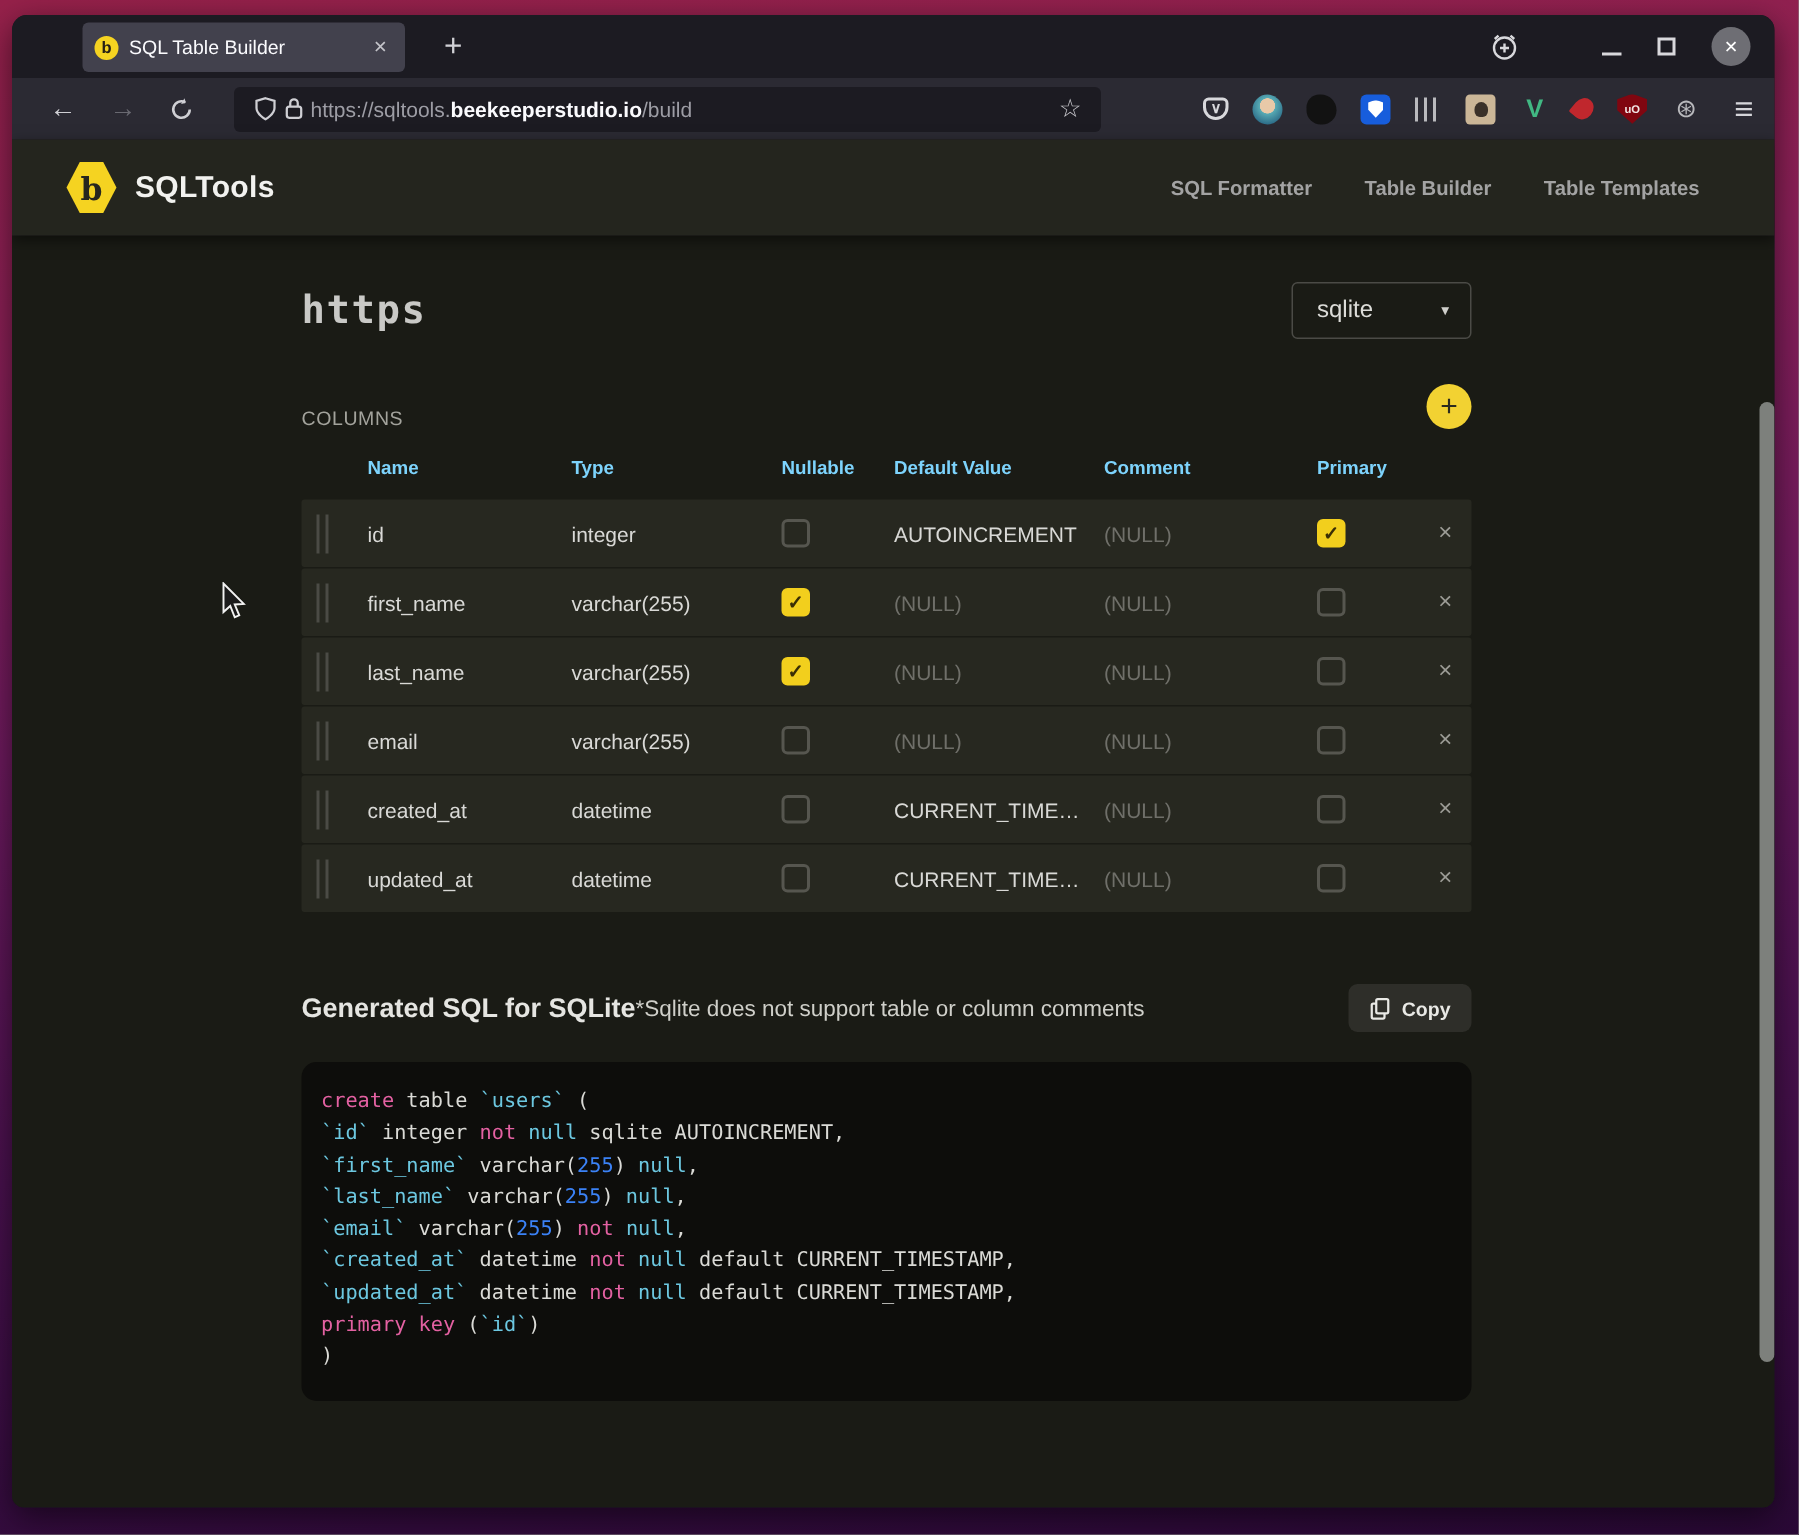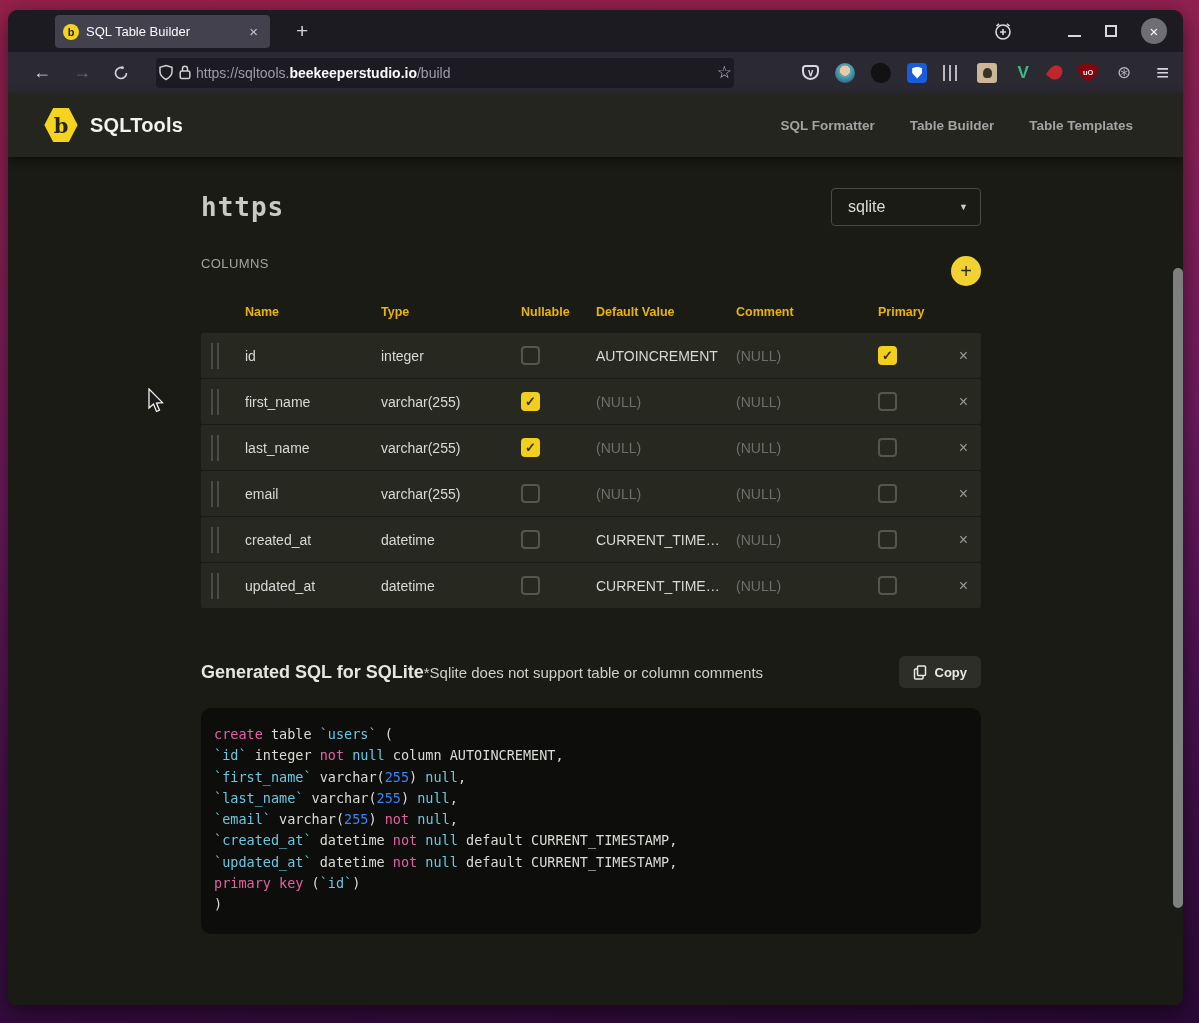--- a/index.html
+++ b/index.html
@@ -27,21 +27,21 @@
   .btn-max { width:12px; height:12px; border:2px solid #d8d8dc; background:transparent; }
   .btn-close { width:26px; height:26px; border-radius:50%; background:#6e6e74; color:#fff; font-size:15px;
                display:flex; align-items:center; justify-content:center; }
 
   
   .toolbar { height:41px; background:#2b2a33; display:flex; align-items:center; padding:0 14px 0 16px; gap:4px; flex:0 0 auto; }
   .nav-arrow { color:#cfcfd4; font-size:18px; padding:0 9px; }
   .nav-arrow.disabled { color:#696971; }
   .icon-reload { padding:0 9px; }
   .urlbar { margin-left:14px; width:578px; height:30px; background:#1c1b22; border-radius:4px;
-            display:flex; align-items:center; padding:0 2px; gap:4px; }
+            display:flex; align-items:center; padding:0 13px; gap:4px; }
   .url-text { font-size:14px; color:#9d9da5; white-space:nowrap; flex:1; }
   .url-text b { color:#fbfbfe; font-weight:700; }
   .star { color:#c9c9ce; font-size:17px; margin-left:auto; }
   .ext-row { display:flex; align-items:center; gap:16px; margin-left:auto; }
   .ext { width:20px; height:20px; display:flex; align-items:center; justify-content:center; font-size:14px; }
   .ext-pocket { width:17px; height:15px; border:2px solid #d8d8dc; border-radius:4px 4px 9px 9px; color:#d8d8dc;
                 font-size:10px; font-weight:bold; line-height:10px; }
   .ext-avatar { border-radius:50%; background:radial-gradient(circle at 50% 38%, #e8c9a8 31%, #57aab4 33%, #2e6f8a 75%); }
   .ext-gnome { border-radius:45% 55% 50% 50%; background:#121212; }
   .ext-bitwarden { border-radius:4px; background:#175ddc; position:relative; }
@@ -65,31 +65,31 @@
               font-family:"DejaVu Serif", serif; }
   .brand { color:#f2f2ef; font-size:20px; font-weight:bold; margin-left:12px; letter-spacing:.2px; }
   .site-nav { margin-left:auto; display:flex; gap:35px; }
   .site-nav a { color:#a3a3a3; font-size:13.5px; font-weight:bold; text-decoration:none; }
 
   
   .page { flex:1; background:#1a1b15; position:relative; overflow:hidden; }
   .content { width:780px; margin-left:193px; padding-top:31px; }
   .title-row { display:flex; align-items:center; justify-content:space-between; }
   .page-title { font-family:"DejaVu Sans Mono", monospace; font-weight:bold; font-size:26px; color:#c9c9c6; letter-spacing:1px; }
-  .dialect { width:150px; height:38px; border:1px solid #4b4b46; border-radius:4px; display:flex; align-items:center;
+  .dialect { width:120px; height:38px; border:1px solid #4b4b46; border-radius:4px; display:flex; align-items:center;
              padding:0 12px 0 16px; color:#dcdcd8; font-size:16px; position:relative; background:transparent; }
   .dialect .caret { margin-left:auto; font-size:9px; color:#cfcfcb; }
-  .columns-row { display:flex; align-items:flex-start; justify-content:space-between; margin-top:30px; }
+  .columns-row { display:flex; align-items:flex-end; justify-content:space-between; margin-top:30px; }
   .columns-label { color:#a3a39c; font-size:13px; letter-spacing:.4px; font-weight:500; }
   .add-btn { width:30px; height:30px; border-radius:50%; background:#f2d232; color:#2b2b1f; font-size:20px; font-weight:500;
              display:flex; align-items:center; justify-content:center; line-height:1; }
 
   .grid { display:grid; grid-template-columns:44px 136px 140px 75px 140px 142px 68px 35px; align-items:center; }
   .thead { margin-top:17px; height:18px; }
-  .th { color:#eab308; font-size:12.5px; font-weight:bold; }
+  .th { color:#7dd3fc; font-size:12.5px; font-weight:bold; }
   .trow { background:#272820; height:45px; margin-top:1px; border-radius:2px; }
   .trow:first-of-type { margin-top:12px; }
   .handle { width:8px; height:26px; border-left:2px solid #4b4b45; border-right:2px solid #4b4b45; margin-left:10px; }
   .cell { color:#d9d9d6; font-size:14px; white-space:nowrap; }
   .cell.trunc { max-width:128px; overflow:hidden; text-overflow:ellipsis; }
   .muted { color:#6f6f69; }
   .cb { width:19px; height:19px; border:2px solid #56564f; border-radius:4px; display:flex; align-items:center; justify-content:center; }
   .cb.on { border:none; background:#f2cf1d; color:#3a2f05; font-size:13px; font-weight:bold; }
   .row-x { color:#9b9b95; font-size:16px; justify-self:center; }
 
@@ -278,21 +278,21 @@
           <svg class="ic" width="14" height="15" viewBox="0 0 14 15">
             <rect x="4.5" y="1" width="8" height="9.5" rx="1" fill="none" stroke="#e9e9e5" stroke-width="1.5"></rect>
             <path d="M4.5 4 H2.5 A1 1 0 0 0 1.5 5 V13 A1 1 0 0 0 2.5 14 H9 A1 1 0 0 0 10 13 V10.5" fill="none" stroke="#e9e9e5" stroke-width="1.5"></path>
           </svg>
           <span>Copy</span>
         </span>
       </div>
 
       <div class="codeblock" id="code">
           <div class="cl"><span class="tk-kw">create</span><span class="tk-pl"> table </span><span class="tk-id">`users`</span><span class="tk-pl"> (</span></div>
-          <div class="cl"><span class="tk-pl">  </span><span class="tk-id">`id`</span><span class="tk-pl"> integer </span><span class="tk-kw">not</span><span class="tk-pl"> </span><span class="tk-id">null</span><span class="tk-pl"> column AUTOINCREMENT,</span></div>
+          <div class="cl"><span class="tk-pl">  </span><span class="tk-id">`id`</span><span class="tk-pl"> integer </span><span class="tk-kw">not</span><span class="tk-pl"> </span><span class="tk-id">null</span><span class="tk-pl"> sqlite AUTOINCREMENT,</span></div>
           <div class="cl"><span class="tk-pl">  </span><span class="tk-id">`first_name`</span><span class="tk-pl"> varchar(</span><span class="tk-num">255</span><span class="tk-pl">) </span><span class="tk-id">null</span><span class="tk-pl">,</span></div>
           <div class="cl"><span class="tk-pl">  </span><span class="tk-id">`last_name`</span><span class="tk-pl"> varchar(</span><span class="tk-num">255</span><span class="tk-pl">) </span><span class="tk-id">null</span><span class="tk-pl">,</span></div>
           <div class="cl"><span class="tk-pl">  </span><span class="tk-id">`email`</span><span class="tk-pl"> varchar(</span><span class="tk-num">255</span><span class="tk-pl">) </span><span class="tk-kw">not</span><span class="tk-pl"> </span><span class="tk-id">null</span><span class="tk-pl">,</span></div>
           <div class="cl"><span class="tk-pl">  </span><span class="tk-id">`created_at`</span><span class="tk-pl"> datetime </span><span class="tk-kw">not</span><span class="tk-pl"> </span><span class="tk-id">null</span><span class="tk-pl"> default CURRENT_TIMESTAMP,</span></div>
           <div class="cl"><span class="tk-pl">  </span><span class="tk-id">`updated_at`</span><span class="tk-pl"> datetime </span><span class="tk-kw">not</span><span class="tk-pl"> </span><span class="tk-id">null</span><span class="tk-pl"> default CURRENT_TIMESTAMP,</span></div>
           <div class="cl"><span class="tk-pl">  </span><span class="tk-kw">primary key</span><span class="tk-pl"> (</span><span class="tk-id">`id`</span><span class="tk-pl">)</span></div>
           <div class="cl"><span class="tk-pl">)</span></div>
         </div>
     </div>
   </div>

